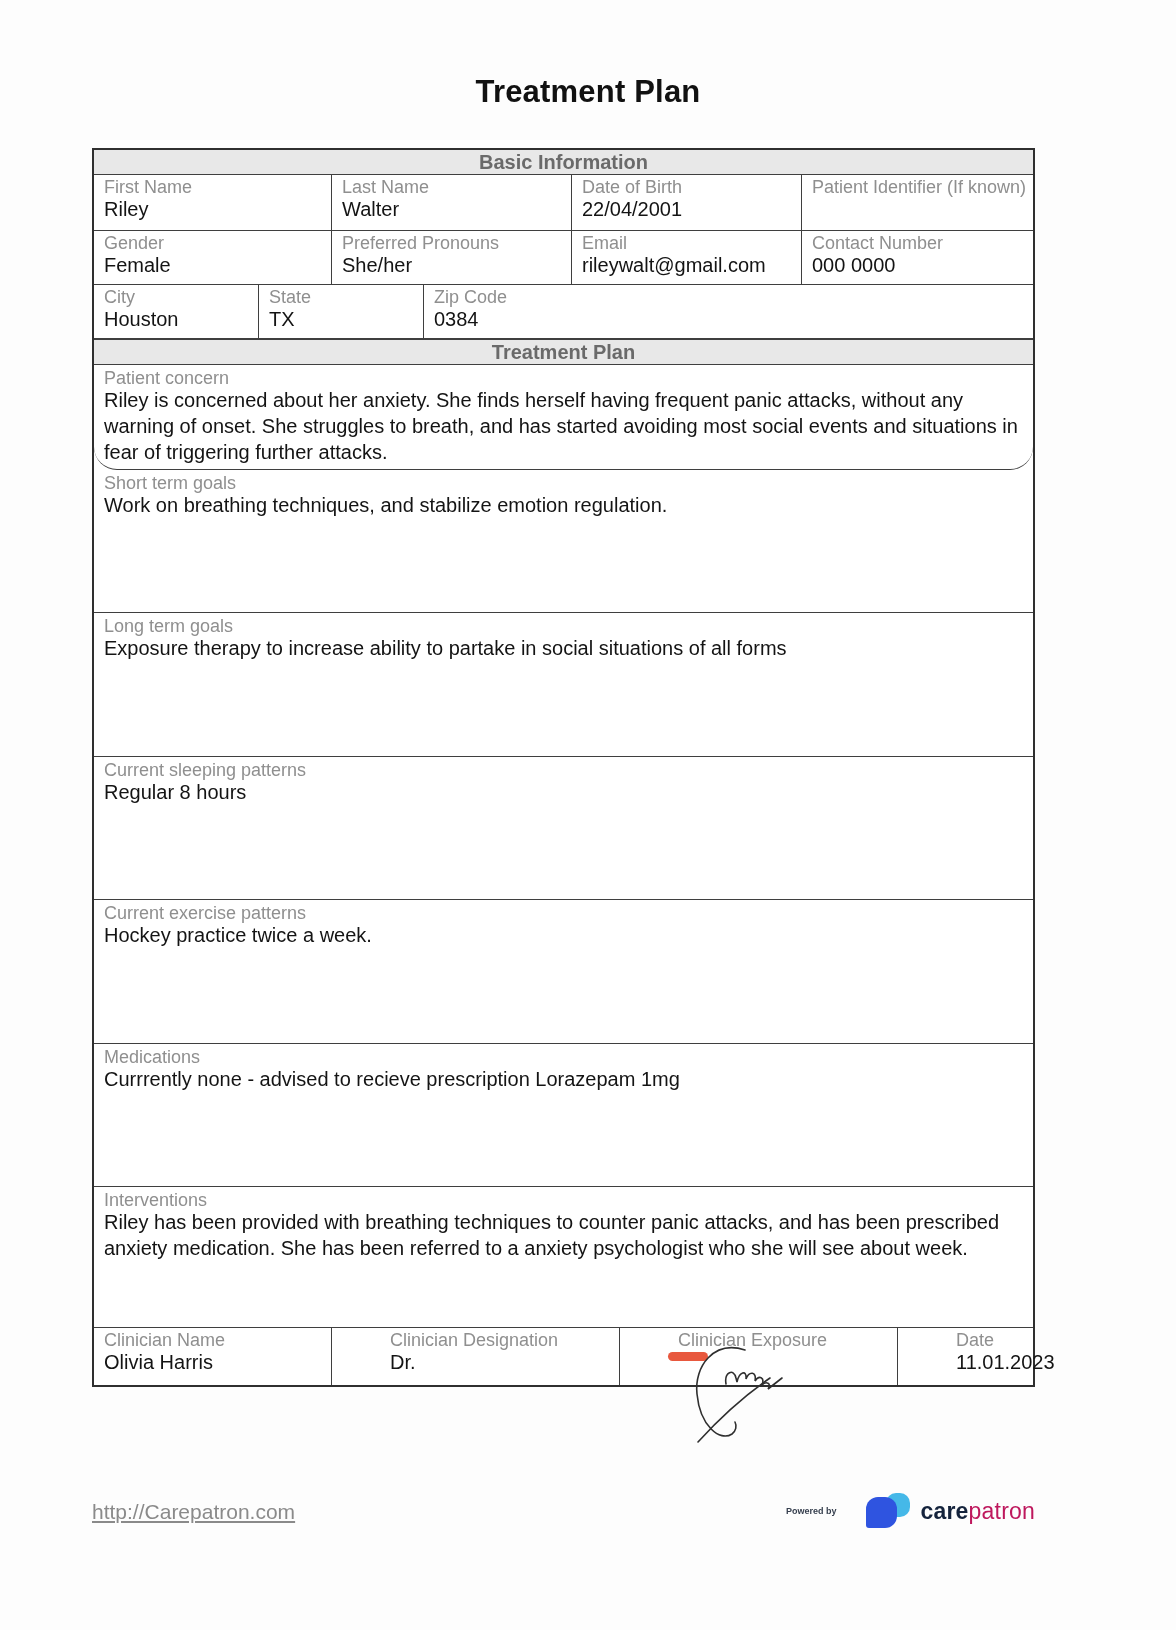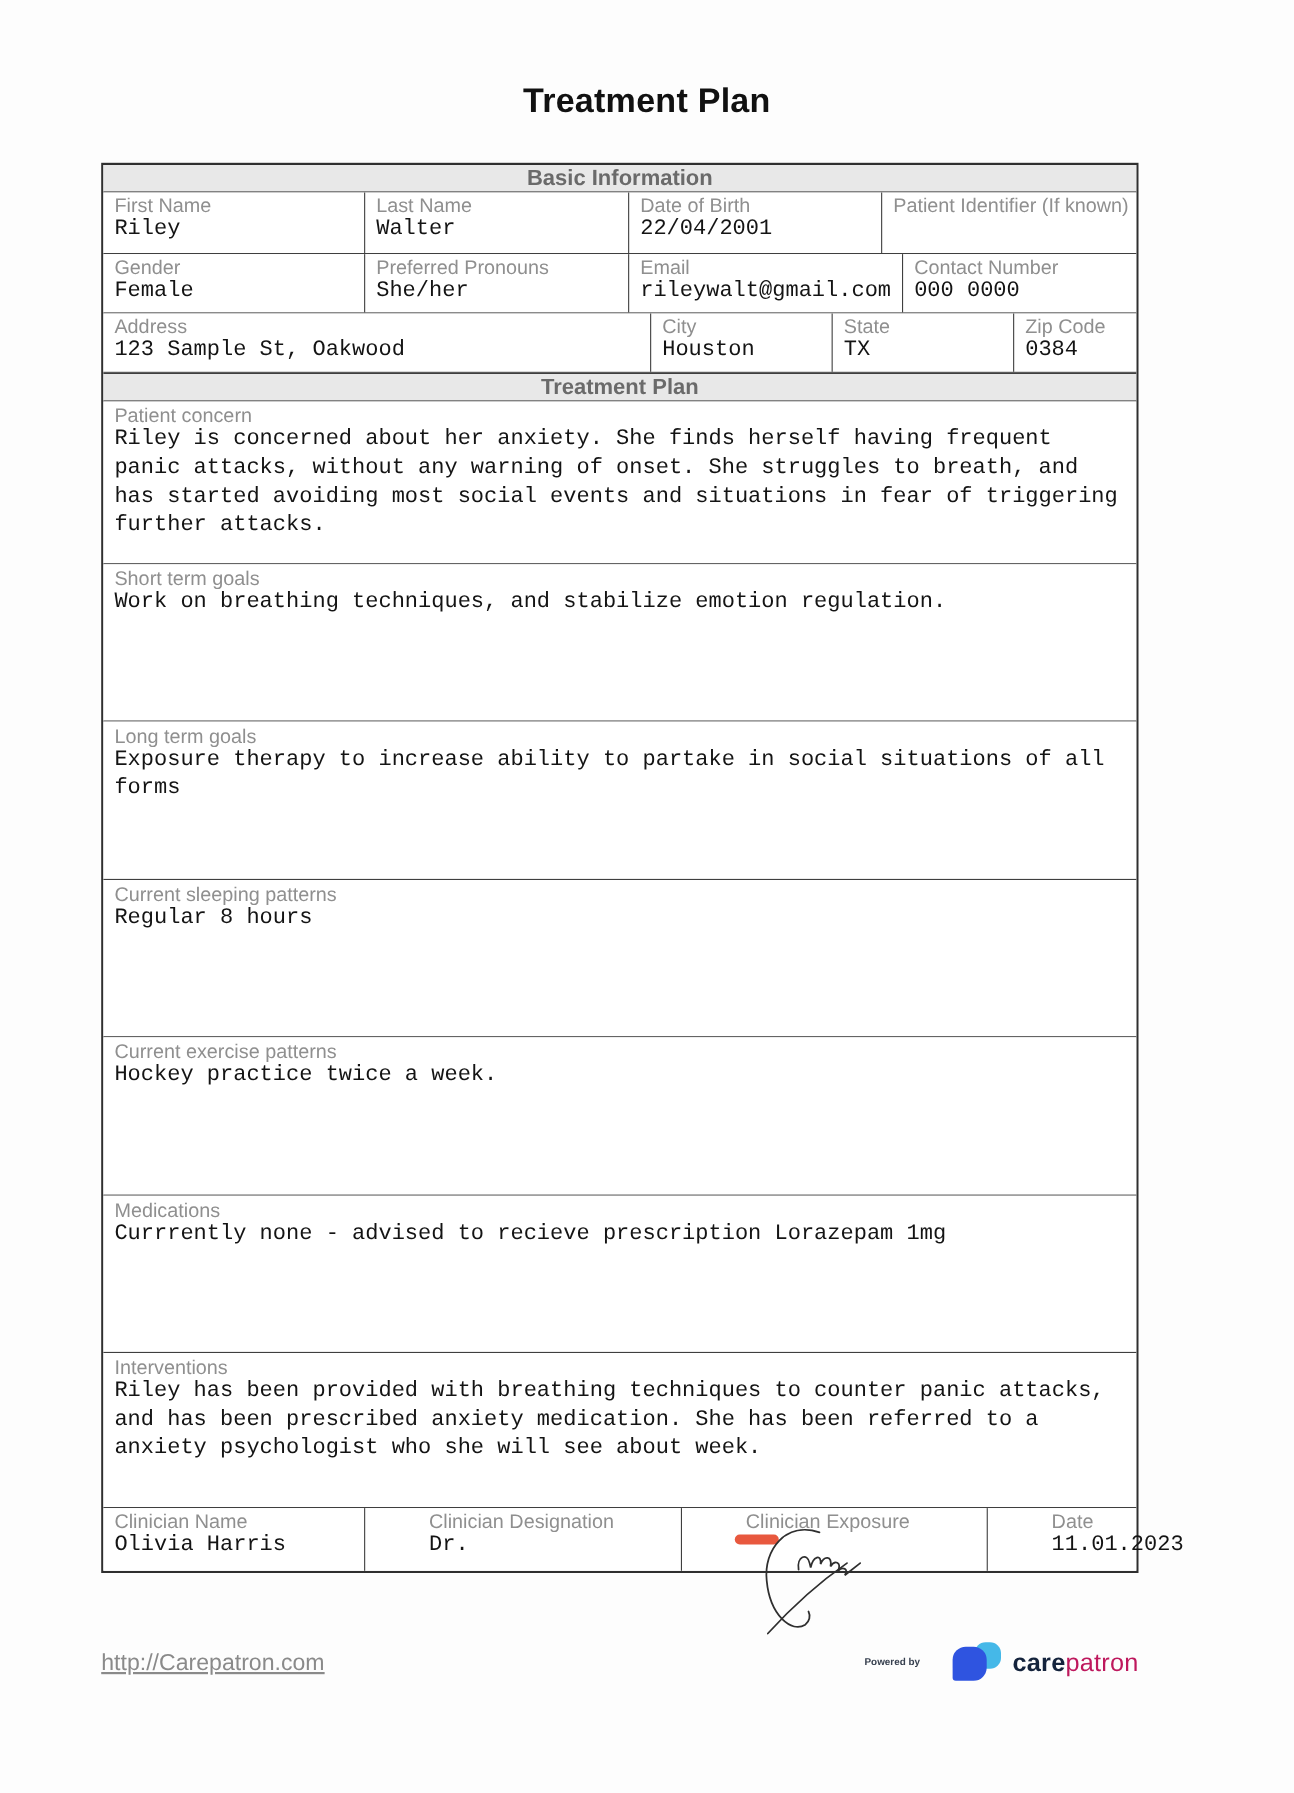--- a/index.html
+++ b/index.html
@@ -65,28 +65,27 @@
     font-size: 18px;
     color: #8f8f8f;
     line-height: 16px;
     white-space: nowrap;
   }
   .val {
     font-size: 20px;
     color: #141414;
     line-height: 26px;
     margin-top: 1px;
-    font-family: Liberation Mono, monospace;
   }
   .row.h56 { height: 56px; }
   .row.h54 { height: 54px; }
   .row.h57 { height: 57px; gap: 48px; }
   .full-row { border-bottom: 1.5px solid #3f3f3f; padding: 5px 10px; background: #ffffff; }
   .full-row .val { max-width: 925px; }
-  .rh148 { height: 148px; }
+  .rh148 { height: 105px; border-radius: 23px; }
   .rh143 { height: 143px; }
   .rh144 { height: 144px; }
   .rh141 { height: 141px; }
   
   .c238 { flex: 0 0 238px; }
   .c240 { flex: 0 0 240px; }
   .c230 { flex: 0 0 230px; }
   .cfill { flex: 1 1 auto; }
   
   .c498 { flex: 0 0 498px; }
@@ -204,24 +203,20 @@
           <div class="lbl">Email</div>
           <div class="val">rileywalt@gmail.com</div>
         </div>
         <div class="cell cfill">
           <div class="lbl">Contact Number</div>
           <div class="val">000 0000</div>
         </div>
       </div>
 
       <div class="row h54">
-        <div class="cell c498">
-          <div class="lbl">Address</div>
-          <div class="val">123 Sample St, Oakwood</div>
-        </div>
         <div class="cell c165">
           <div class="lbl">City</div>
           <div class="val">Houston</div>
         </div>
         <div class="cell c165">
           <div class="lbl">State</div>
           <div class="val">TX</div>
         </div>
         <div class="cell c115">
           <div class="lbl">Zip Code</div>

